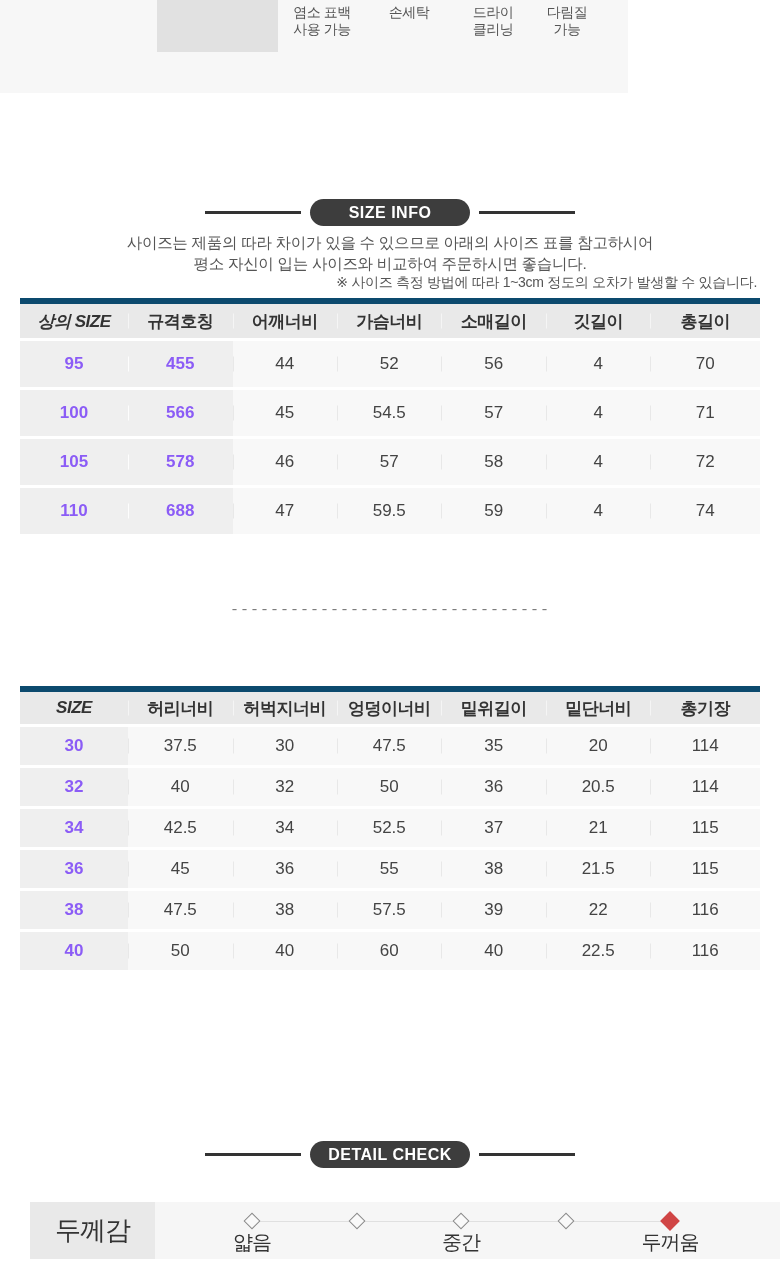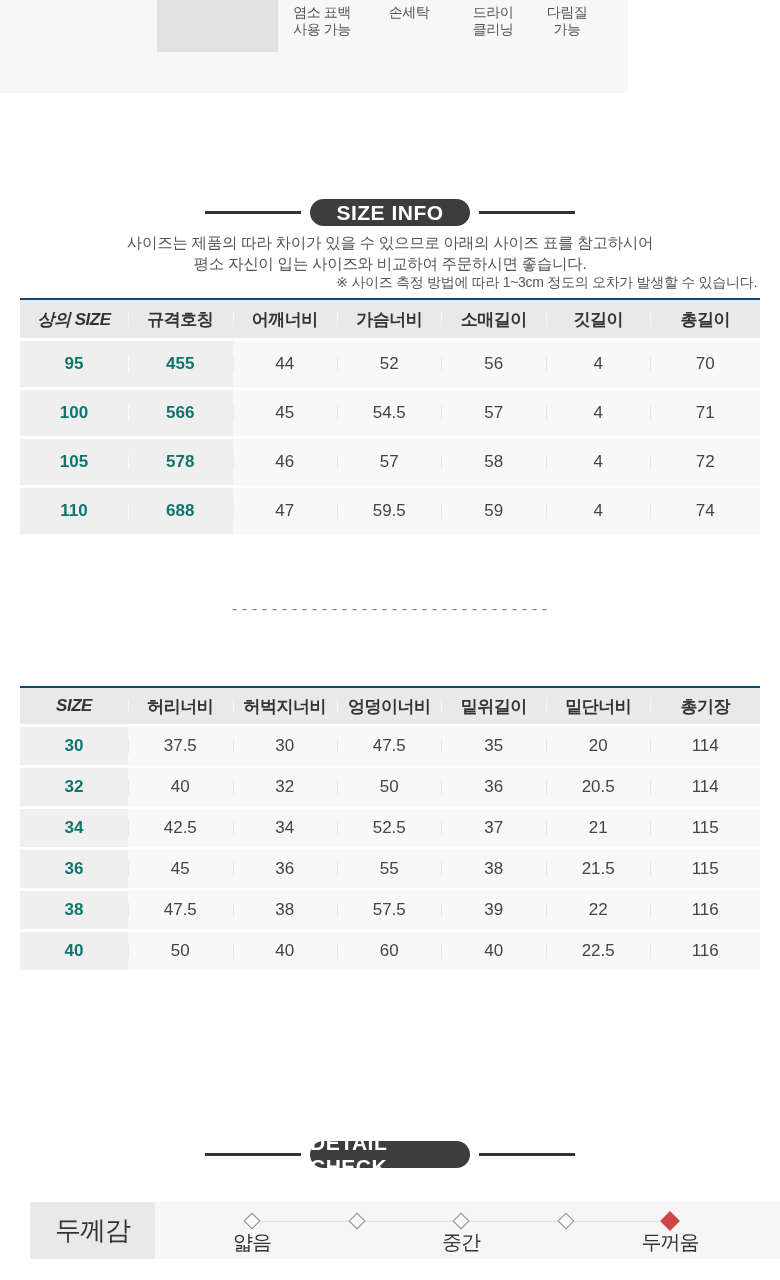--- a/index.html
+++ b/index.html
@@ -23,48 +23,48 @@
   }
   .cl0 { left: 322px; } .cl1 { left: 409px; } .cl2 { left: 493px; } .cl3 { left: 567px; }
 
   
   .badge-row { display: flex; align-items: center; justify-content: center; height: 27px; }
   .badge-row.first { margin-top: 106px; }
   .badge-row.second { margin-top: 171px; }
   .badge-line { width: 96px; height: 3px; background: #333; margin: 0 9px; }
   .badge-pill {
     width: 160px; height: 27px; border-radius: 14px; background: #3d3d3d;
-    color: #fff; font-size: 21px; font-weight: bold; letter-spacing: 0.5px;
+    color: #fff; font-size: 16px; font-weight: bold; letter-spacing: 0.5px;
     display: flex; align-items: center; justify-content: center;
   }
 
   
   .desc { margin-top: 7px; text-align: center; font-size: 15.5px; line-height: 20.5px; color: #555; letter-spacing: -0.3px; }
   .note { margin-right: 23px; text-align: right; font-size: 14px; color: #555; letter-spacing: -0.3px; }
 
   
   .size-table { margin: 0 20px; }
   .size-table.first { margin-top: 6px; }
   .size-table.second { margin-top: 64px; }
-  .t-header { display: flex; background: #e9e9e9; border-top: 2px solid #0c4a6e; }
+  .t-header { display: flex; background: #e9e9e9; border-top: 6px solid #0c4a6e; }
   .size-table.first .t-header { height: 40px; }
   .size-table.second .t-header { height: 38px; text-align: right; }
   .t-row { display: flex; margin-top: 3px; }
   .size-table.first .t-row { height: 46px; }
   .size-table.second .t-row { height: 38px; }
   .t-cell {
     position: relative; display: flex; align-items: center; justify-content: center;
     font-size: 17px;
   }
   .t-cell.c0 { width: 14.6%; } .t-cell.c6 { width: 14.8%; }
   .t-cell.c1, .t-cell.c2, .t-cell.c3, .t-cell.c4, .t-cell.c5 { width: 14.12%; }
   .t-header .t-cell { font-weight: bold; color: #333; letter-spacing: -0.5px; }
   .t-header .t-cell.c0 { font-style: italic; }
   .t-row .t-cell { background: #f8f8f8; color: #444; }
-  .t-row .t-cell.graycol { background: #efefef; color: #0f766e; font-weight: bold; }
+  .t-row .t-cell.graycol { background: #efefef; color: #8b5cf6; font-weight: bold; }
   .t-cell::before {
     content: ""; position: absolute; left: 0; top: 50%; transform: translateY(-50%);
     width: 1px; height: 15px;
   }
   .t-cell.c0::before { display: none; }
   .t-header .t-cell::before { background: #f5f5f5; }
   .t-row .t-cell::before { background: #e8e8e8; }
   .t-row .t-cell.graycol::before { background: rgba(255,255,255,0.85); }
 
   

